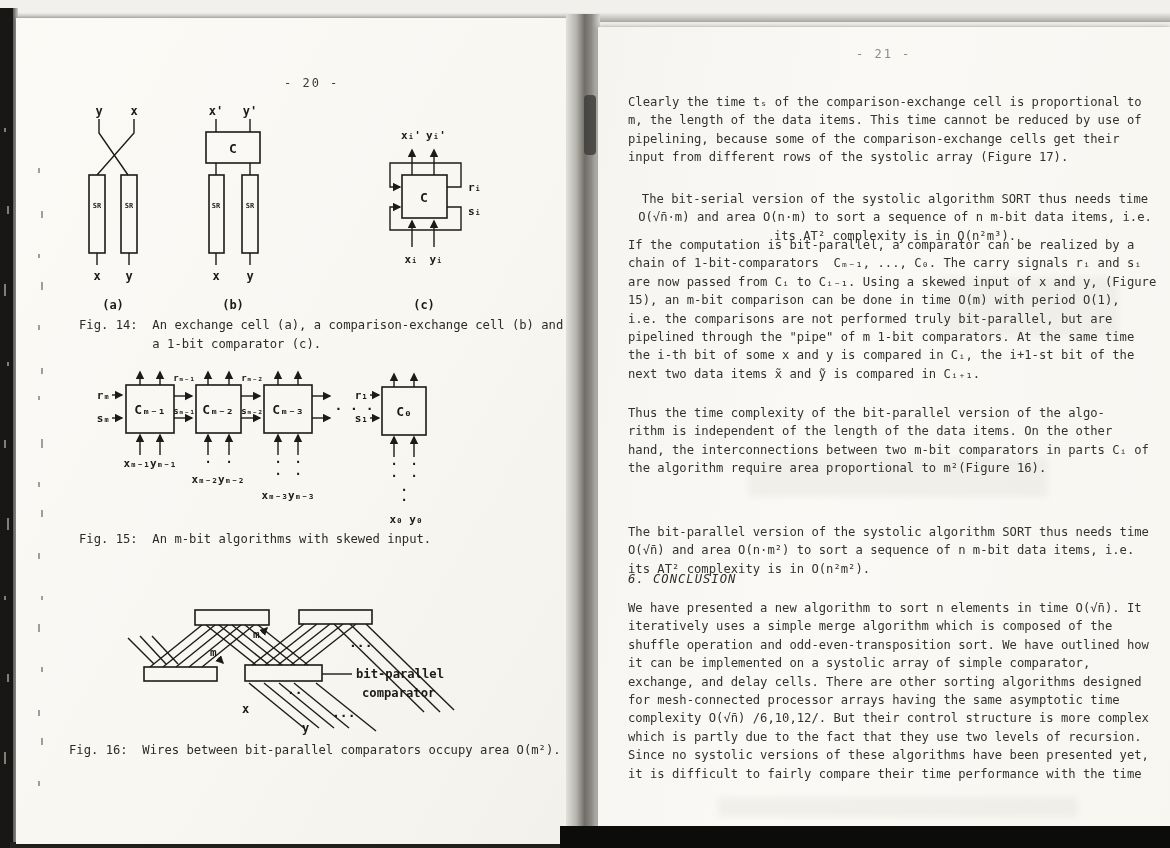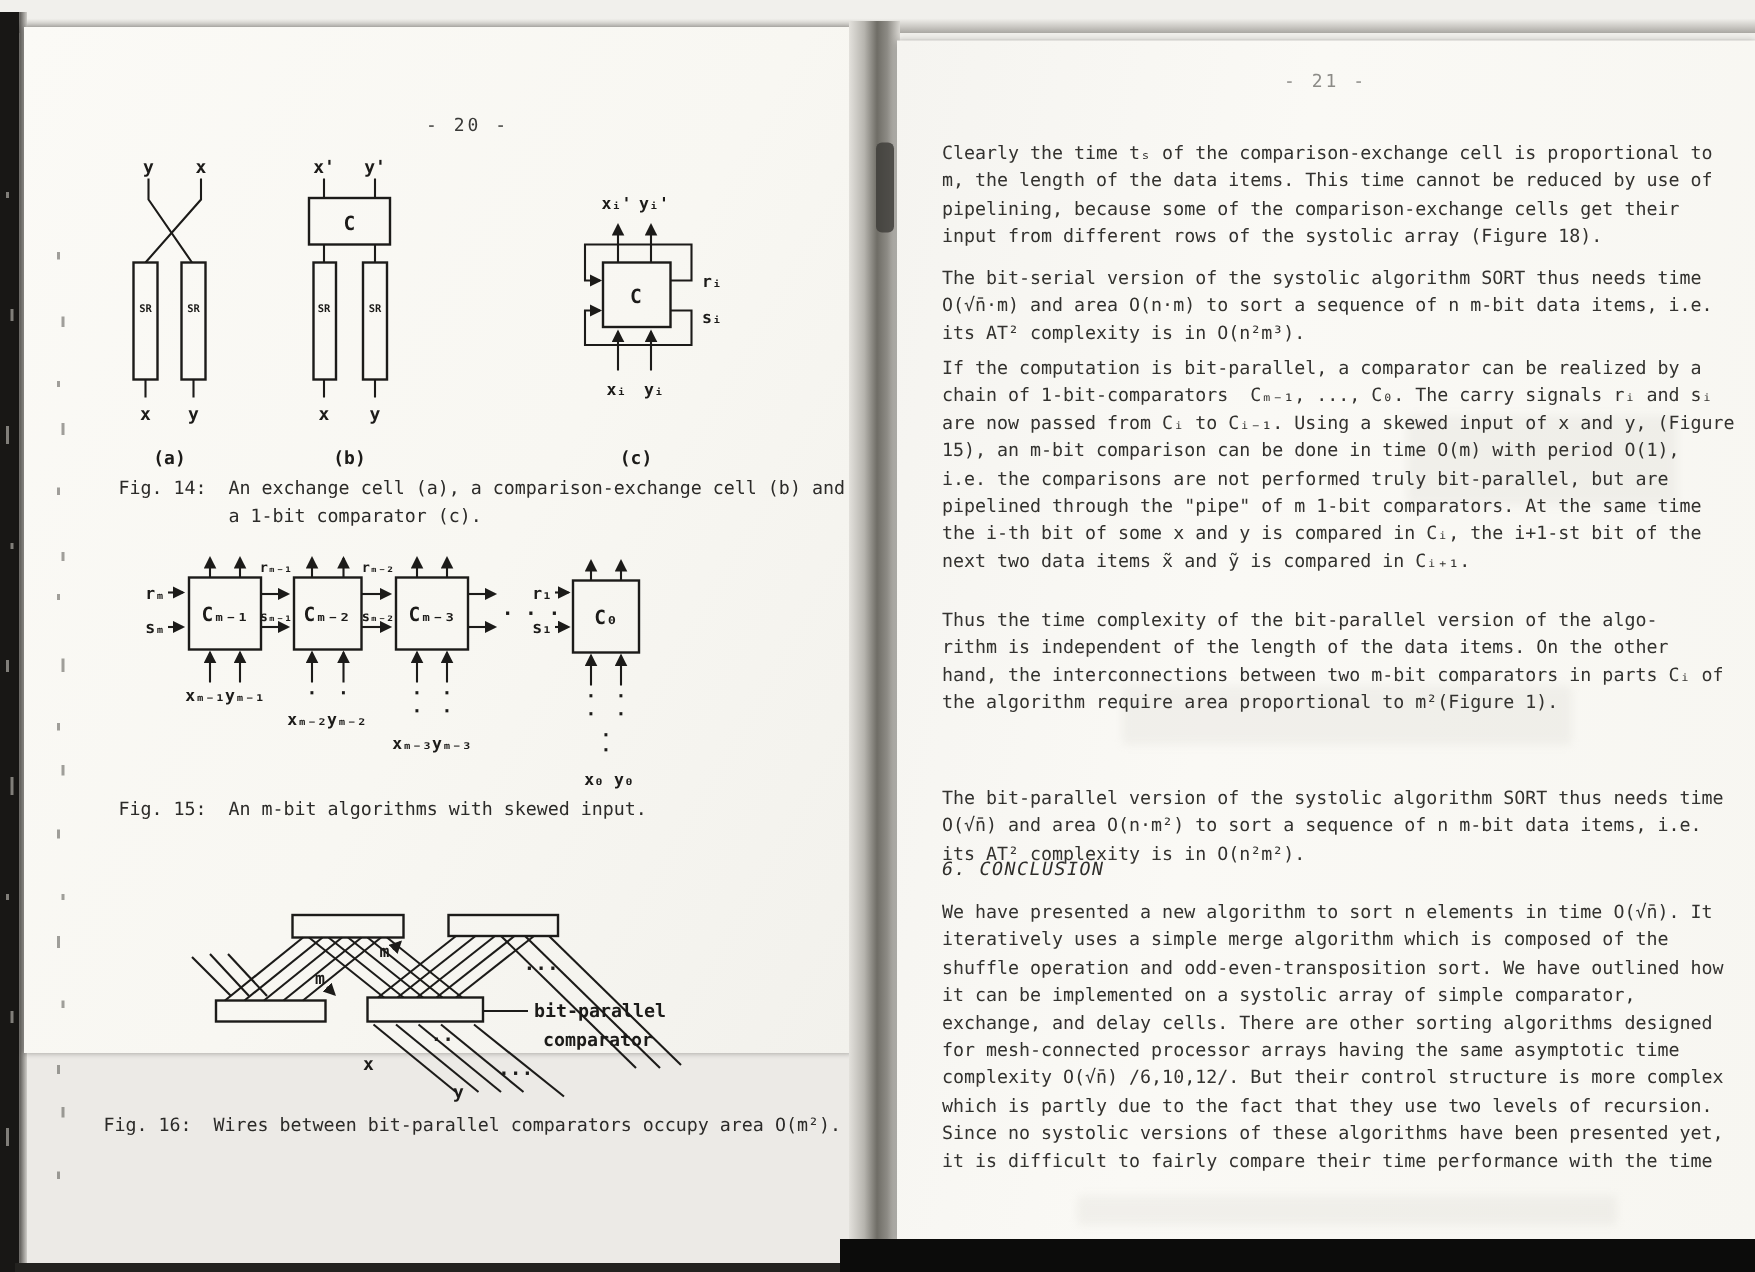--- a/index.html
+++ b/index.html
@@ -9,21 +9,21 @@
     font-family:"DejaVu Sans Mono","Liberation Mono",monospace;
   }
   .scan{position:absolute;inset:0;}
   .top-band{position:absolute;left:0;top:0;width:1170px;height:26px;background:#f1f0ec;}
   .top-shadow{position:absolute;left:0;top:12px;width:1170px;height:10px;
     background:linear-gradient(180deg,#f3f2ee 0%,#c9c7c2 60%,#a9a7a2 100%);}
   .left-strip{position:absolute;left:0;top:8px;width:13px;height:840px;background:#181715;}
   .left-strip-soft{position:absolute;left:13px;top:8px;width:5px;height:840px;
     background:linear-gradient(90deg,#5b5955,#cfcdc8);}
   .left-page{
-    position:absolute;left:16px;top:18px;width:552px;height:684px;
+    position:absolute;left:16px;top:18px;width:552px;height:826px;
     background:linear-gradient(120deg,#fbfaf6 0%,#f8f7f2 55%,#f2f1ec 100%);
     box-shadow:0 0 4px rgba(0,0,0,.35);
   }
   .left-page-bottom{position:absolute;left:10px;top:842px;width:560px;height:6px;background:#23221f;}
   .gutter{
     position:absolute;left:566px;top:14px;width:34px;height:834px;
     background:linear-gradient(90deg,#e3e1dc 0%,#b6b4ae 30%,#6f6d66 55%,#8d8b85 75%,#d9d7d2 100%);
   }
   .right-page{
     position:absolute;left:598px;top:27px;width:572px;height:801px;
@@ -307,36 +307,36 @@
   <div class="gutter-top-blob"></div>
 
   <div class="right-page">
     <div class="ghost" style="left:340px;top:250px;width:180px;height:60px;"></div>
     <div class="ghost" style="left:150px;top:430px;width:300px;height:40px;"></div>
     <div class="ghost" style="left:120px;top:770px;width:360px;height:20px;"></div>
     <div class="page-header rp-header">- 21 -</div>
     <div class="body-text" style="top:66px;">Clearly the time tₛ of the comparison-exchange cell is proportional to
 m, the length of the data items. This time cannot be reduced by use of
 pipelining, because some of the comparison-exchange cells get their
-input from different rows of the systolic array (Figure 18).</div>
-    <div class="body-text" style="top:149px;">The bit-serial version of the systolic algorithm SORT thus needs time
+input from different rows of the systolic array (Figure 17).</div>
+    <div class="body-text" style="top:163px;text-align:center;">The bit-serial version of the systolic algorithm SORT thus needs time
 O(√n̄·m) and area O(n·m) to sort a sequence of n m-bit data items, i.e.
 its AT² complexity is in O(n²m³).</div>
     <div class="body-text" style="top:209px;">If the computation is bit-parallel, a comparator can be realized by a
 chain of 1-bit-comparators  Cₘ₋₁, ..., C₀. The carry signals rᵢ and sᵢ
 are now passed from Cᵢ to Cᵢ₋₁. Using a skewed input of x and y, (Figure
 15), an m-bit comparison can be done in time O(m) with period O(1),
 i.e. the comparisons are not performed truly bit-parallel, but are
 pipelined through the "pipe" of m 1-bit comparators. At the same time
 the i-th bit of some x and y is compared in Cᵢ, the i+1-st bit of the
 next two data items x̃ and ỹ is compared in Cᵢ₊₁.</div>
     <div class="body-text" style="top:377px;">Thus the time complexity of the bit-parallel version of the algo-
 rithm is independent of the length of the data items. On the other
 hand, the interconnections between two m-bit comparators in parts Cᵢ of
-the algorithm require area proportional to m²(Figure 1).</div>
+the algorithm require area proportional to m²(Figure 16).</div>
     <div class="body-text" style="top:476px;margin-top:20px;">The bit-parallel version of the systolic algorithm SORT thus needs time
 O(√n̄) and area O(n·m²) to sort a sequence of n m-bit data items, i.e.
 its AT² complexity is in O(n²m²).</div>
     <div class="heading" style="top:545px;">6. CONCLUSION</div>
     <div class="body-text" style="top:572px;">We have presented a new algorithm to sort n elements in time O(√n̄). It
 iteratively uses a simple merge algorithm which is composed of the
 shuffle operation and odd-even-transposition sort. We have outlined how
 it can be implemented on a systolic array of simple comparator,
 exchange, and delay cells. There are other sorting algorithms designed
 for mesh-connected processor arrays having the same asymptotic time

